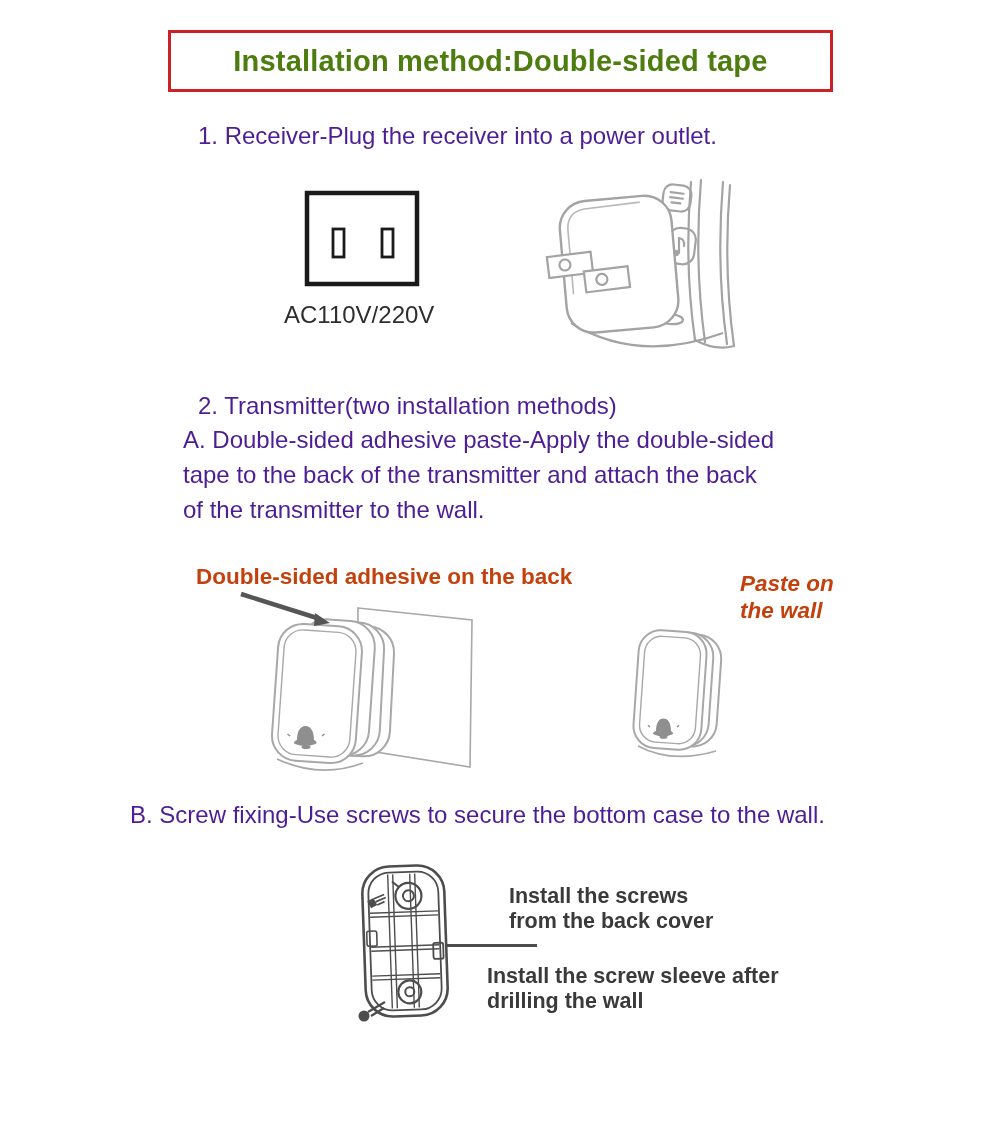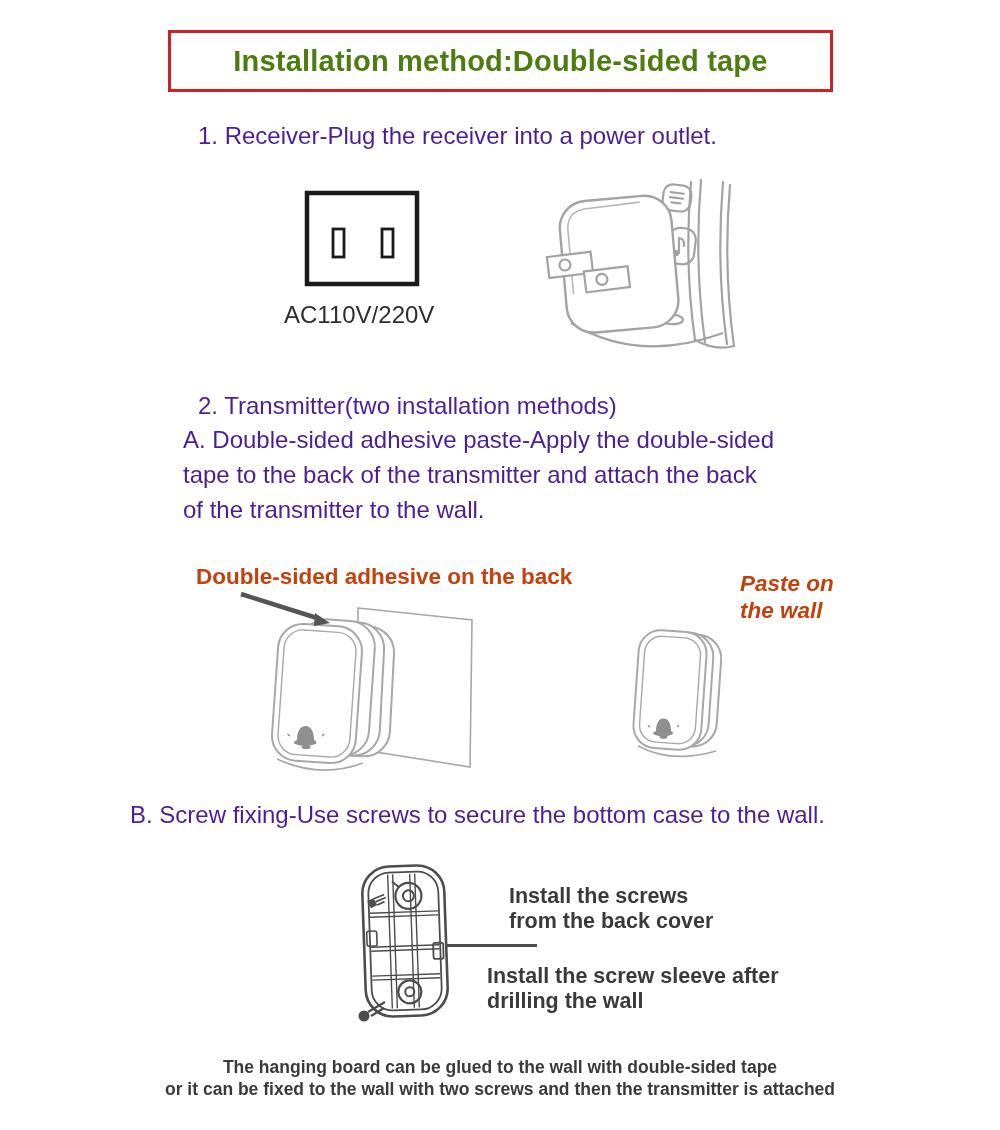--- a/index.html
+++ b/index.html
@@ -169,18 +169,14 @@
     </g>
   </svg>
 
   <div class="abs connector-line"></div>
 
   <div class="abs sm-bold pre screws-label">Install the screws
 from the back cover</div>
   <div class="abs sm-bold pre sleeve-label">Install the screw sleeve after
 drilling the wall</div>
 
-  <div class="abs footer">
-    <div>The hanging board can be glued to the wall with double-sided tape</div>
-    <div>or it can be fixed to the wall with two screws and then the transmitter is attached</div>
-  </div>
 
 </div>
 
 </body></html>

